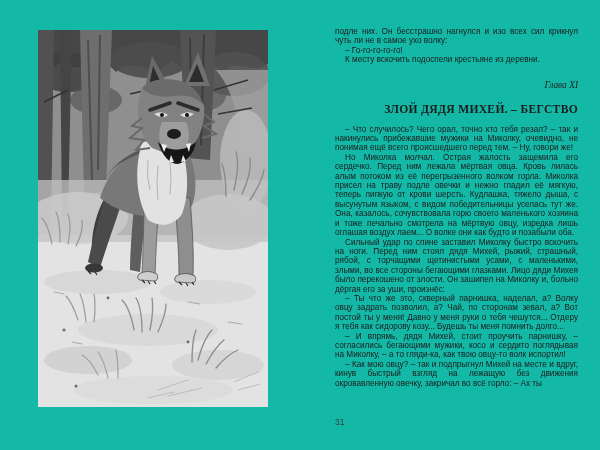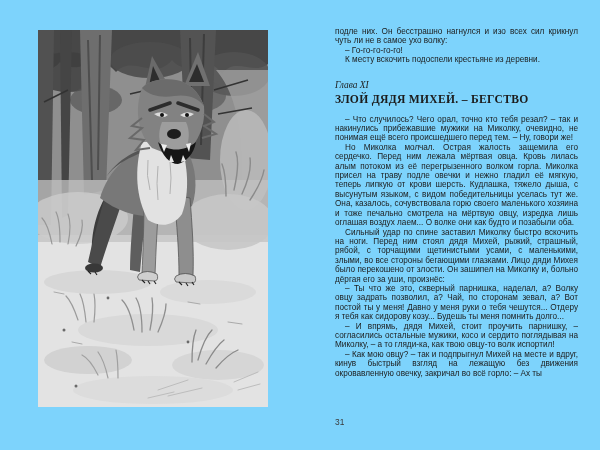--- a/index.html
+++ b/index.html
@@ -2,42 +2,42 @@
 <html><head>
 <meta charset="utf-8">
 <style>
   html,body { margin:0; padding:0; }
   body {
     width:600px; height:450px; position:relative;
     background:#ffffff; overflow:hidden;
     font-family:"Liberation Sans", sans-serif;
     color:#1c1c1c;
   }
-  .spread { position:absolute; inset:0; background:#7dd3fc; }
+  .spread { position:absolute; inset:0; background:#14b8a6; }
 
   
   .illustration-wrap {
     position:absolute; left:38px; top:30px; width:230px; height:377px;
   }
   .illustration-wrap svg { display:block; width:100%; height:100%; }
 
   
   .text-col {
     position:absolute; left:335px; top:27px; width:243px;
     font-size:8.2px; line-height:9.4px; text-align:justify;
     text-justify:inter-word;
   }
   .text-col p { margin:0; }
   .text-col p.indent { text-indent:10px; }
 
-  .chapter { text-align:left; margin-top:15px; margin-bottom:8px;
+  .chapter { text-align:right; margin-top:15px; margin-bottom:8px;
              font-family:"Liberation Serif", serif; text-indent:0; }
   .chapter-label { font-style:italic; font-size:9.4px; line-height:11px; }
   .chapter-title { font-weight:bold; font-size:11.6px; line-height:14px;
-                   letter-spacing:0.3px; margin-top:2px;font-family:Liberation Serif, serif; }
+                   letter-spacing:0.3px; margin-top:12px;font-family:Liberation Serif, serif; }
 
   .page-number {
     position:absolute; left:335px; top:417px; width:243px;
     font-size:8.4px; color:#3a3a3a;
   }
 </style>
 </head>
 <body>
 
 <div class="spread">
@@ -167,21 +167,21 @@
     <div>
 
         <p class="indent">– Что случилось? Чего орал, точно кто тебя резал? – так и накинулись прибежавшие мужики на Миколку, очевидно, не понимая ещё всего происшедшего перед тем. – Ну, говори же!</p>
 
         <p class="indent">Но Миколка молчал. Острая жалость защемила его сердечко. Перед ним лежала мёртвая овца. Кровь лилась алым потоком из её перегрызенного волком горла. Миколка присел на траву подле овечки и нежно гладил её мягкую, теперь липкую от крови шерсть. Кудлашка, тяжело дыша, с высунутым языком, с видом победительницы уселась тут же. Она, казалось, сочувствовала горю своего маленького хозяина и тоже печально смотрела на мёртвую овцу, изредка лишь оглашая воздух лаем... О волке они как будто и позабыли оба.</p>
 
         <p class="indent">Сильный удар по спине заставил Миколку быстро вскочить на ноги. Перед ним стоял дядя Михей, рыжий, страшный, рябой, с торчащими щетинистыми усами, с маленькими, злыми, во все стороны бегающими глазками. Лицо дяди Михея было перекошено от злости. Он зашипел на Миколку и, больно дёргая его за уши, произнёс:</p>
 
         <p class="indent">– Ты что же это, скверный парнишка, наделал, а? Волку овцу задрать позволил, а? Чай, по сторонам зевал, а? Вот постой ты у меня! Давно у меня руки о тебя чешутся... Отдеру я тебя как сидорову козу... Будешь ты меня помнить долго...</p>
 
-        <p class="indent">– И впрямь, дядя Михей, стоит проучить парнишку, – согласились остальные мужики, косо и сердито поглядывая на Миколку, – а то гляди-ка, как твою овцу-то волк испортил!</p>
+        <p class="indent">– И впрямь, дядя Михей, стоит проучить парнишку, – согласились бегающими мужики, косо и сердито поглядывая на Миколку, – а то гляди-ка, как твою овцу-то волк испортил!</p>
 
         <p class="indent">– Как мою овцу? – так и подпрыгнул Михей на месте и вдруг, кинув быстрый взгляд на лежащую без движения окровавленную овечку, закричал во всё горло: – Ах ты</p>
       </div>
 
   </div>
 
   <div class="page-number">31</div>
 
 </div>
 

